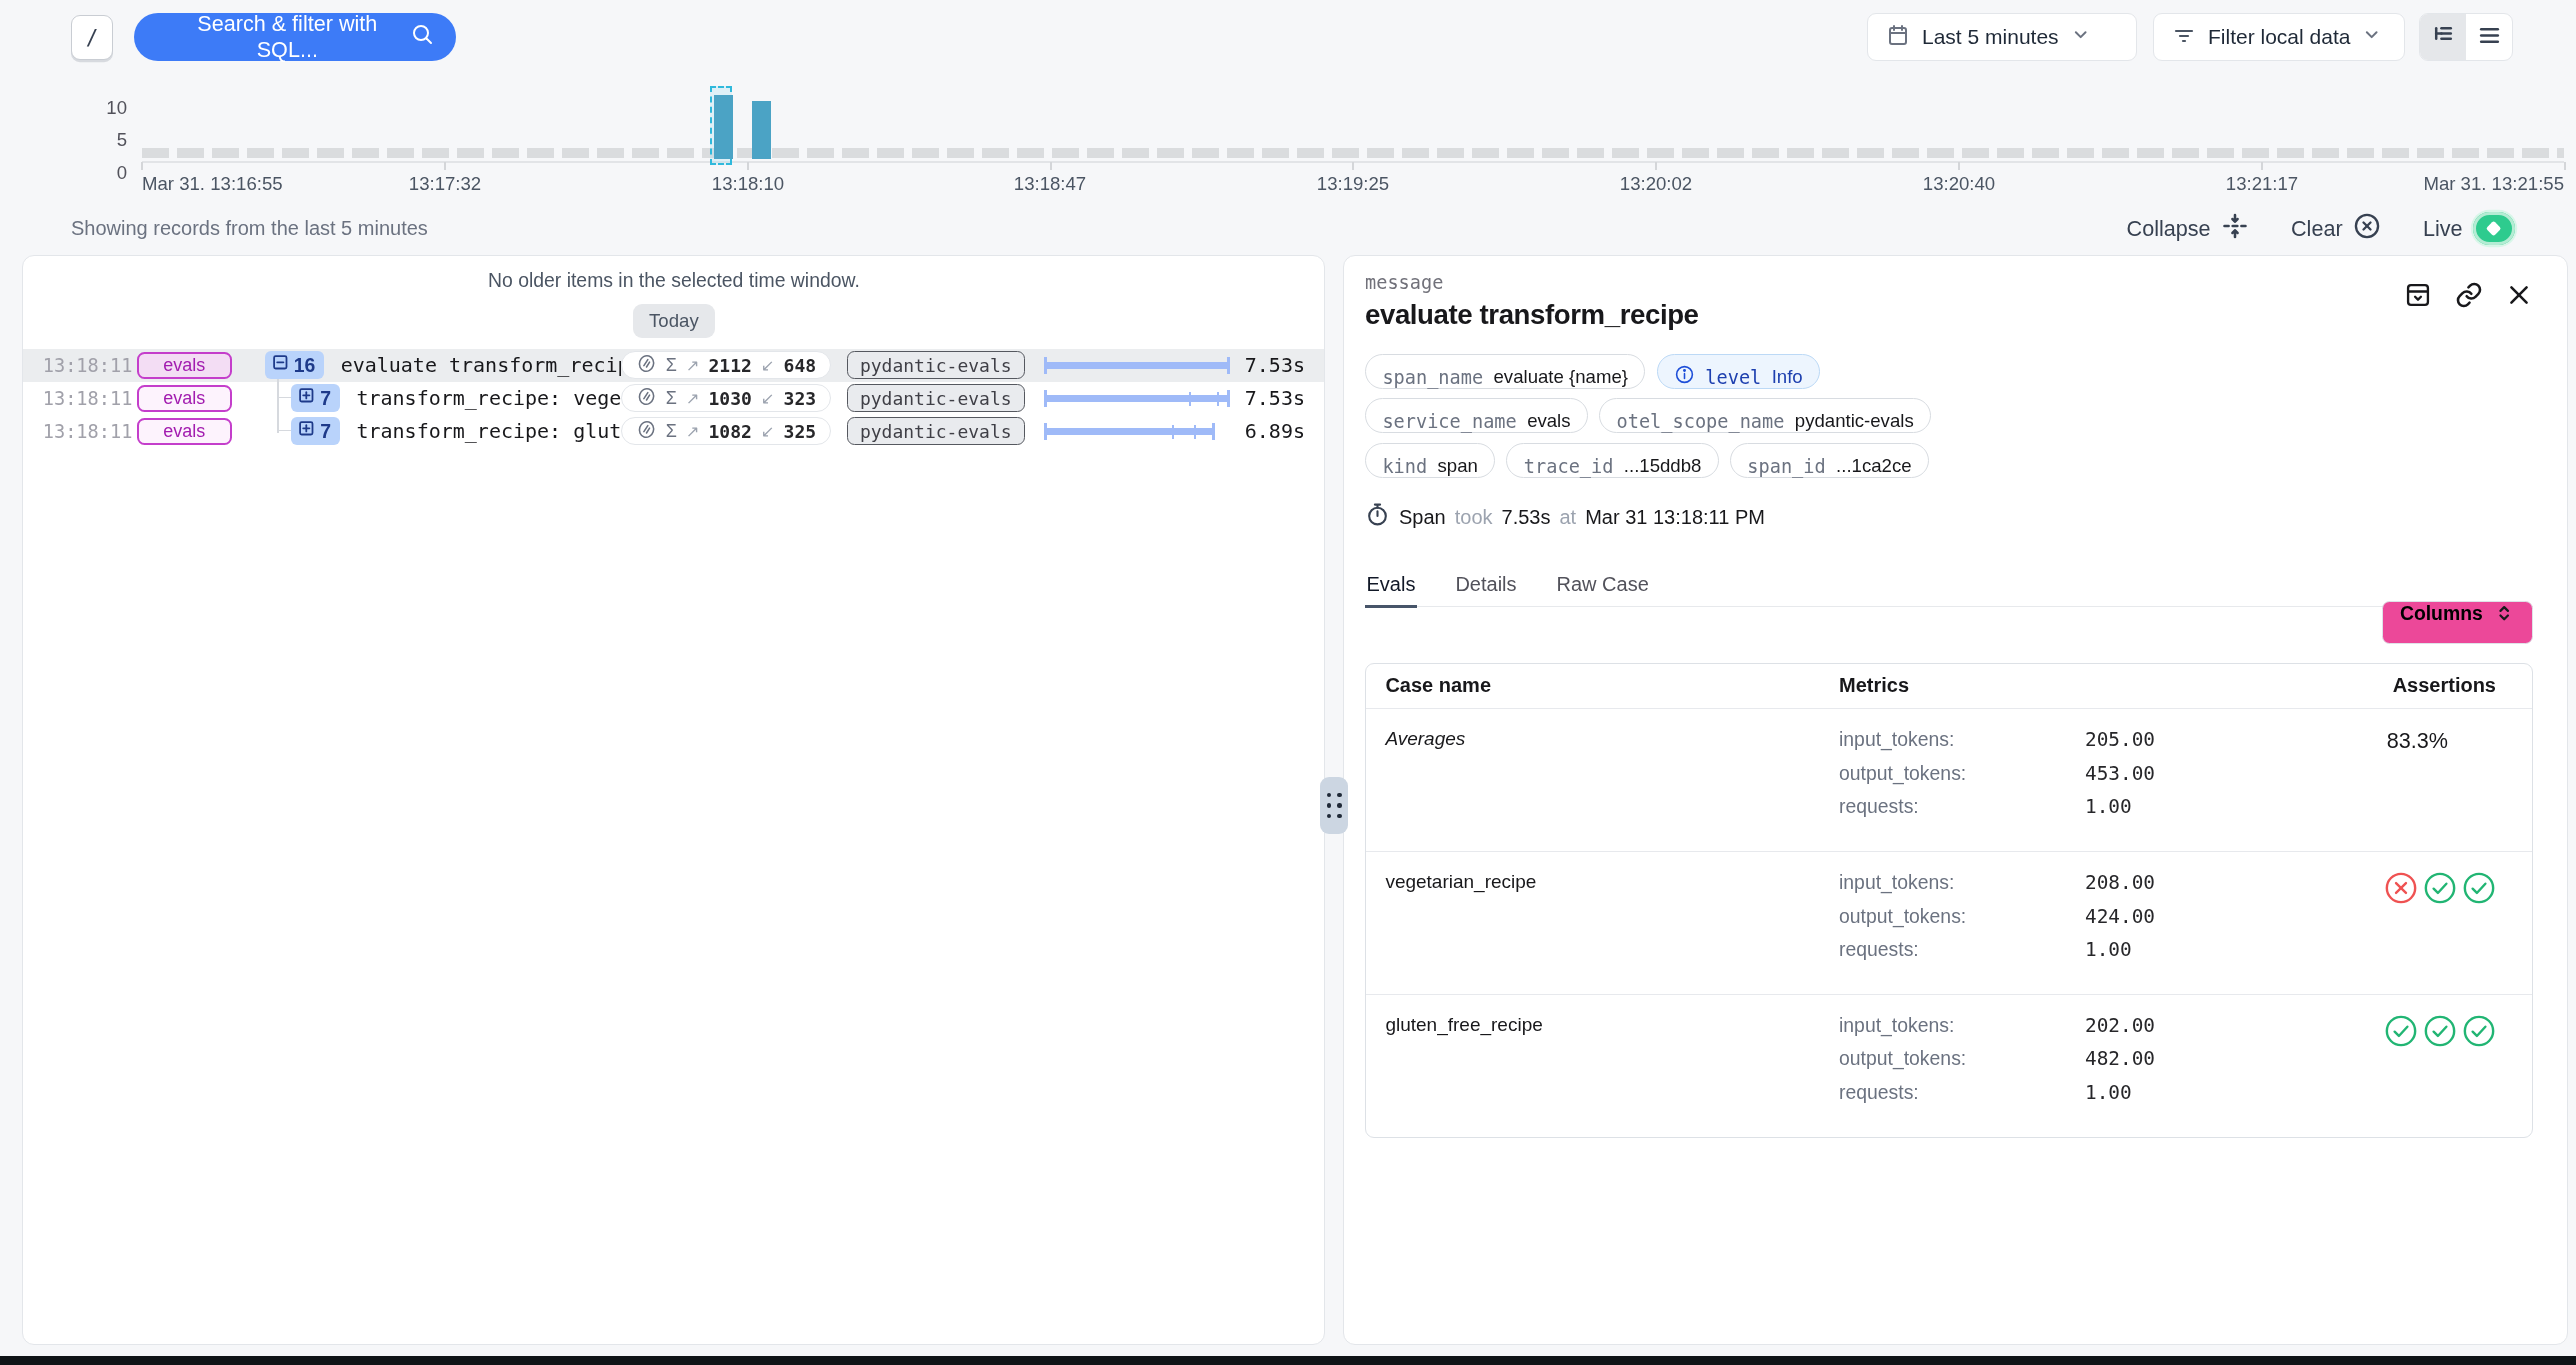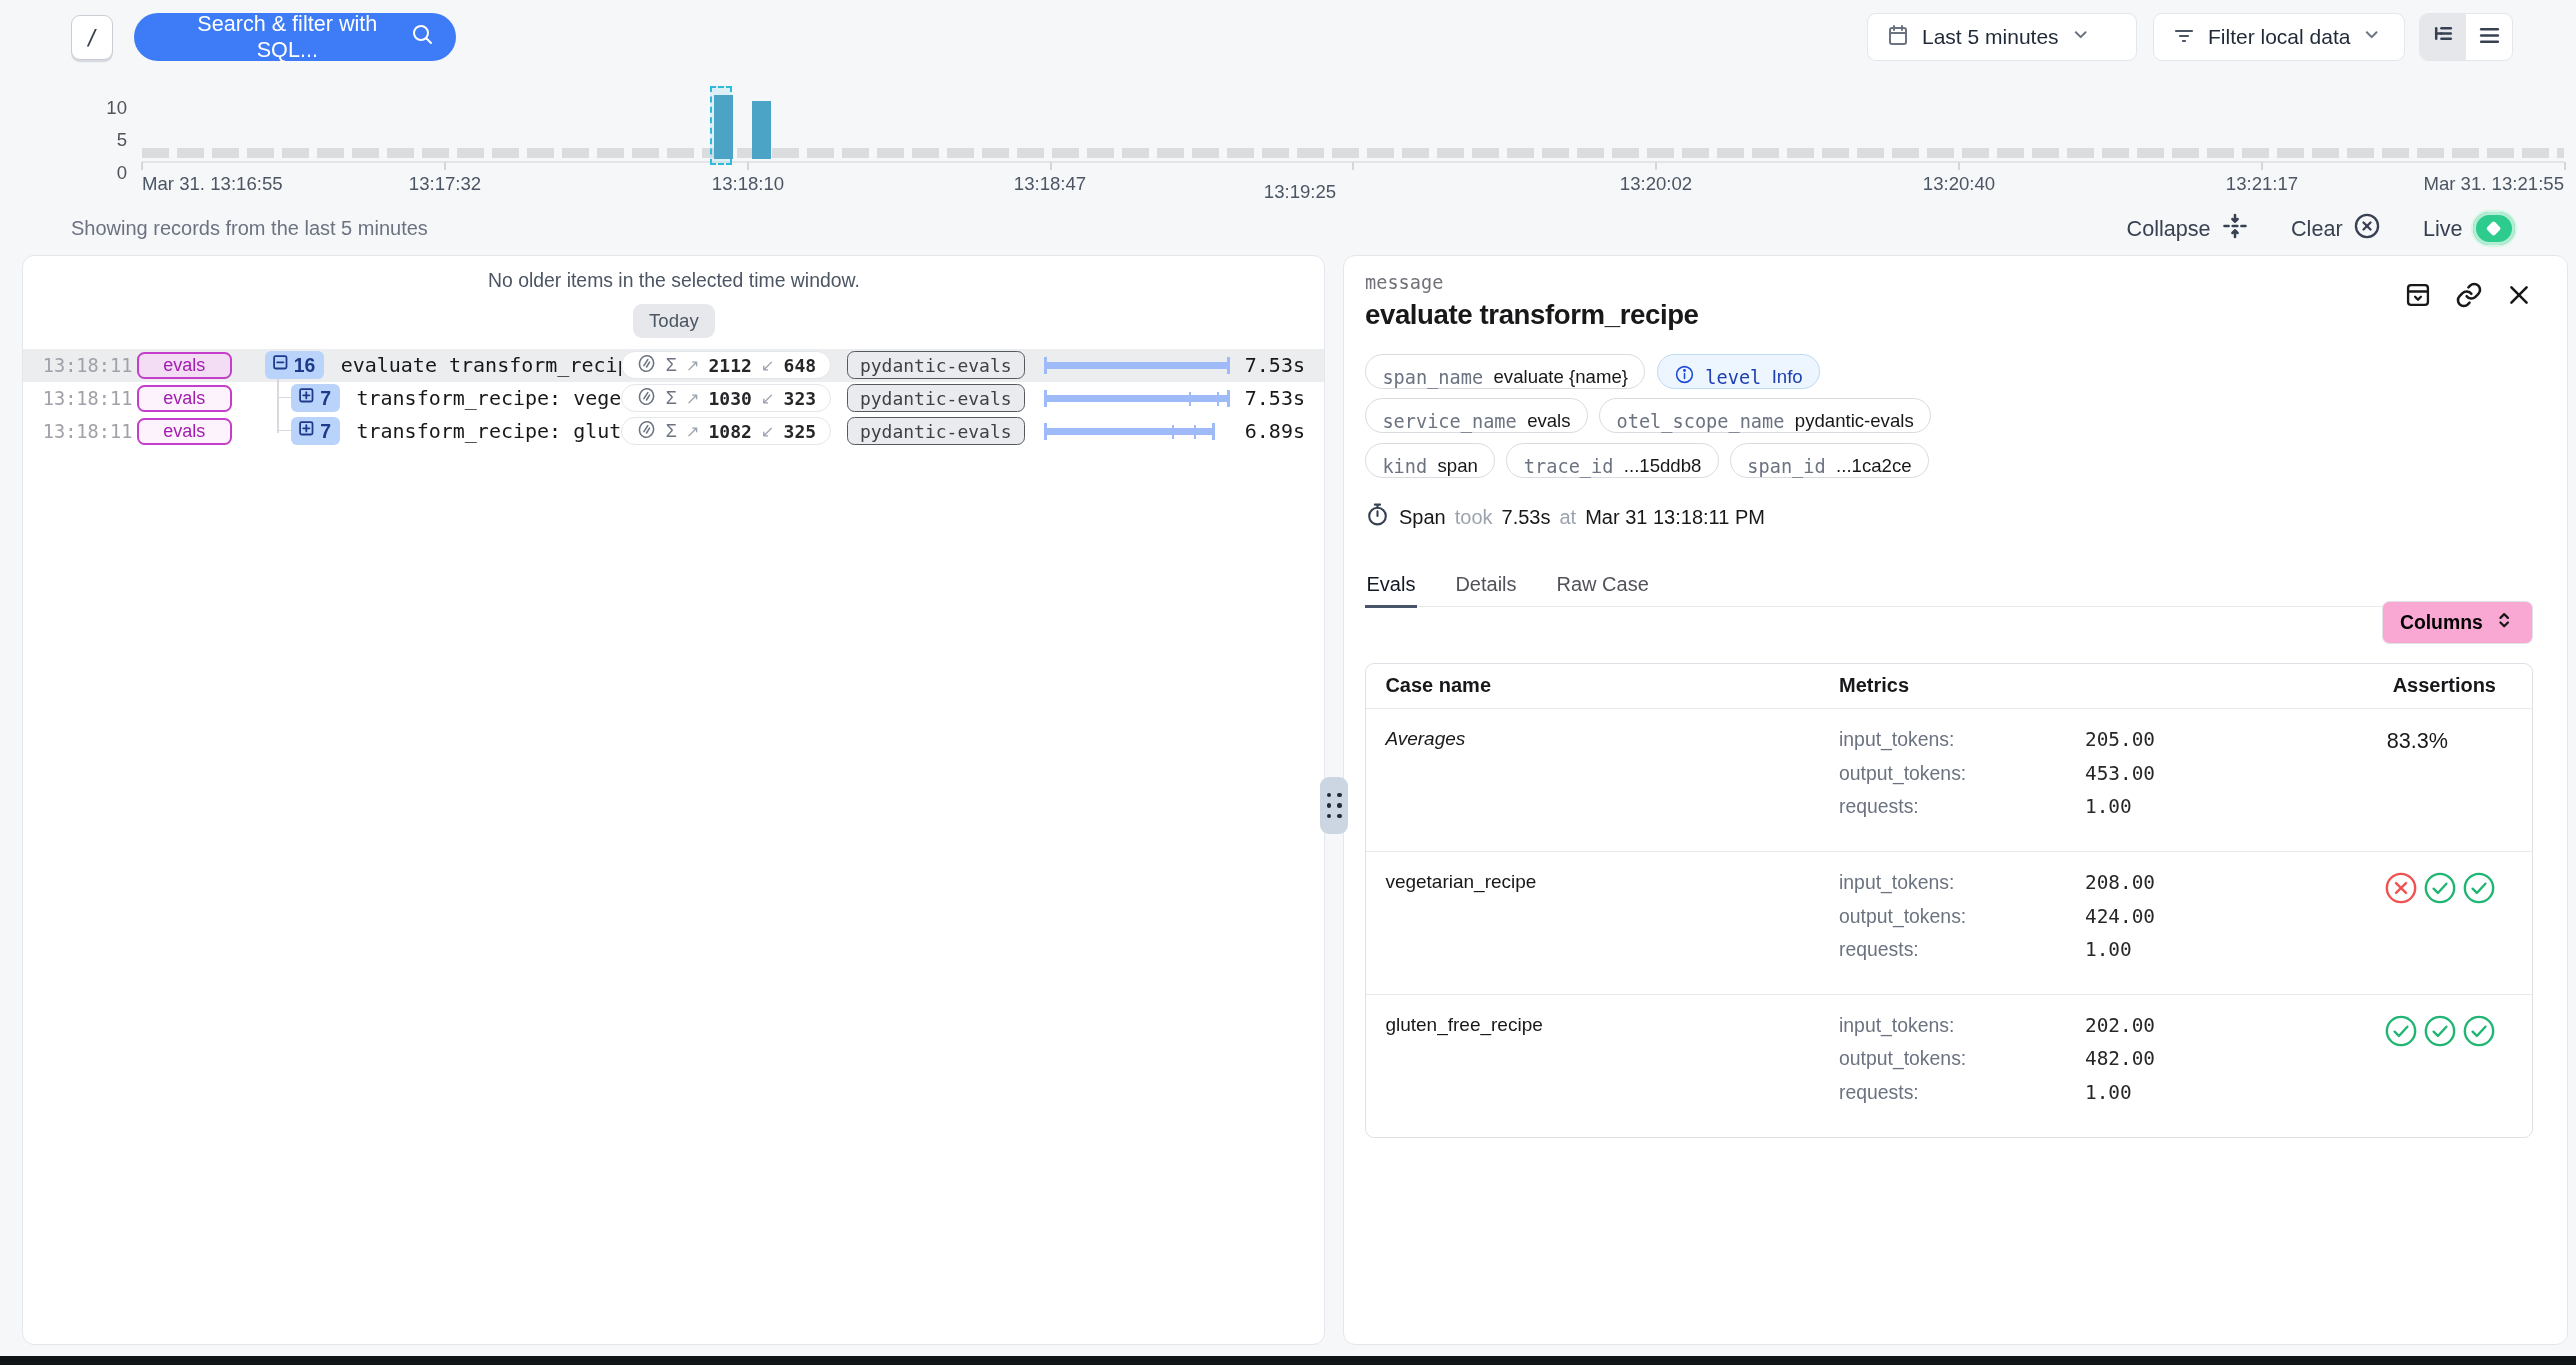--- a/index.html
+++ b/index.html
@@ -167,22 +167,22 @@
   .span-line .dim { color:#9ca3af; }
 
   .tabs { margin-top:33px; display:flex; gap:37px; border-bottom:1.5px solid #e7e9ec; }
   .tab { padding:7.5px 1.5px 10.4px; font-size:20px; color:#52525b; background:none; border:none;
     cursor:pointer; font-family:inherit; position:relative; }
   .tab.active { color:#111827; }
   .tab.active::after { content:""; position:absolute; left:0; right:0; bottom:-1.5px; height:3px; background:#475569; }
 
   .columns-btn {
     position:absolute; right:34px; top:345px; height:43px; padding:0 16.4px;
-    background:#f9a8d4; border:1.5px solid #dfe3e8; border-radius:7.5px;
-    display:flex; align-items:center; gap:10.4px; font-size:19.4px; font-weight:600;
+    background:#ec4899; border:1.5px solid #dfe3e8; border-radius:7.5px;
+    display:flex; align-items:flex-start; gap:10.4px; font-size:19.4px; font-weight:600;
     cursor:pointer; font-family:inherit;
   }
 
   .evals-table {
     position:absolute; left:21px; right:34px; top:407px;
     border:1.5px solid #dde1e6; border-radius:9px; background:#fff;
   }
   .tbl-header { display:flex; padding:10.4px 0; border-bottom:1.5px solid #e7e9ed;align-items:center; }
   .tbl-header > div { font-size:20px; font-weight:700; }
   .col-case { width:473px; padding-left:19.4px; }
@@ -290,21 +290,21 @@
     <div id="xticks">
         <div class="xtick" style="left: -0.7px;"></div>
         <div class="xlab" style="left: 0px;">Mar 31. 13:16:55</div>
         <div class="xtick" style="left: 302px;"></div>
         <div class="xlab" style="left: 303px; transform: translateX(-50%);">13:17:32</div>
         <div class="xtick" style="left: 605px;"></div>
         <div class="xlab" style="left: 606px; transform: translateX(-50%);">13:18:10</div>
         <div class="xtick" style="left: 908px;"></div>
         <div class="xlab" style="left: 908px; transform: translateX(-50%);">13:18:47</div>
         <div class="xtick" style="left: 1210px;"></div>
-        <div class="xlab" style="left: 1158px; transform: translateX(-50%); margin-top: 8px;">13:19:25</div>
+        <div class="xlab" style="left: 1211px; transform: translateX(-50%);">13:19:25</div>
         <div class="xtick" style="left: 1513px;"></div>
         <div class="xlab" style="left: 1514px; transform: translateX(-50%);">13:20:02</div>
         <div class="xtick" style="left: 1816px;"></div>
         <div class="xlab" style="left: 1817px; transform: translateX(-50%);">13:20:40</div>
         <div class="xtick" style="left: 2119px;"></div>
         <div class="xlab" style="left: 2120px; transform: translateX(-50%);">13:21:17</div>
         <div class="xtick" style="left: 2422px;"></div>
         <div class="xlab" style="right: 0px;">Mar 31. 13:21:55</div>
       </div>
   </div>

